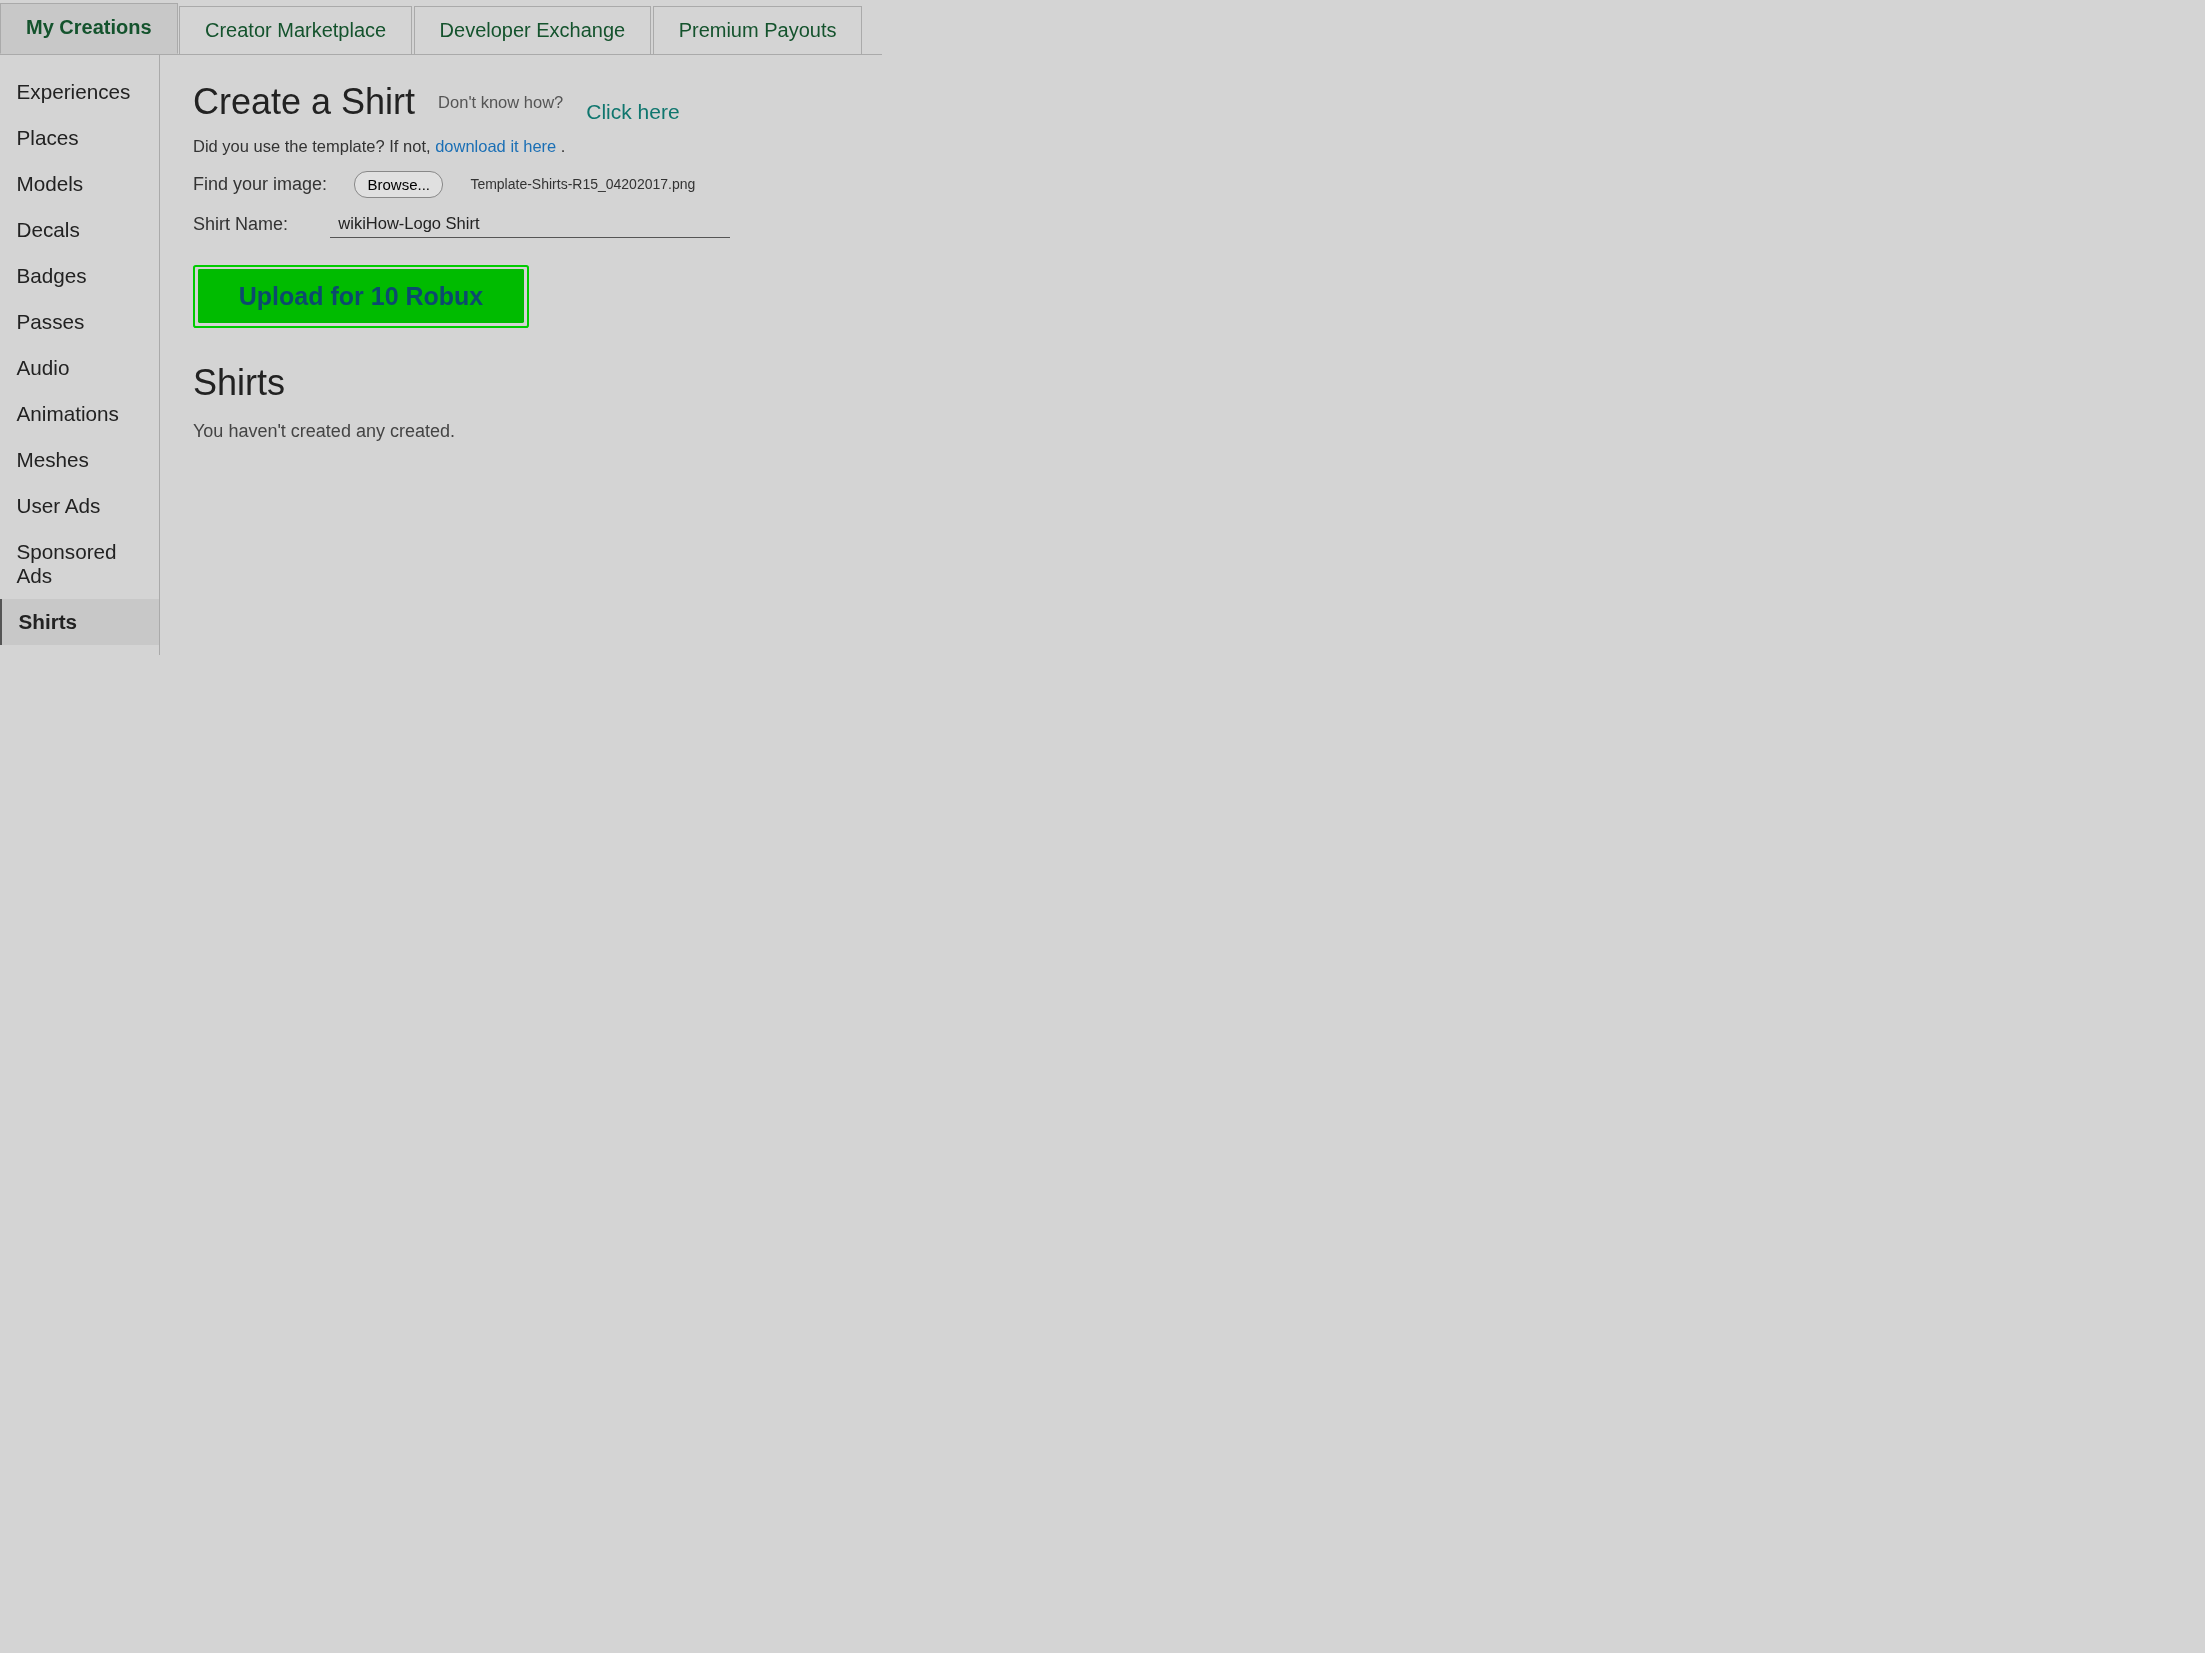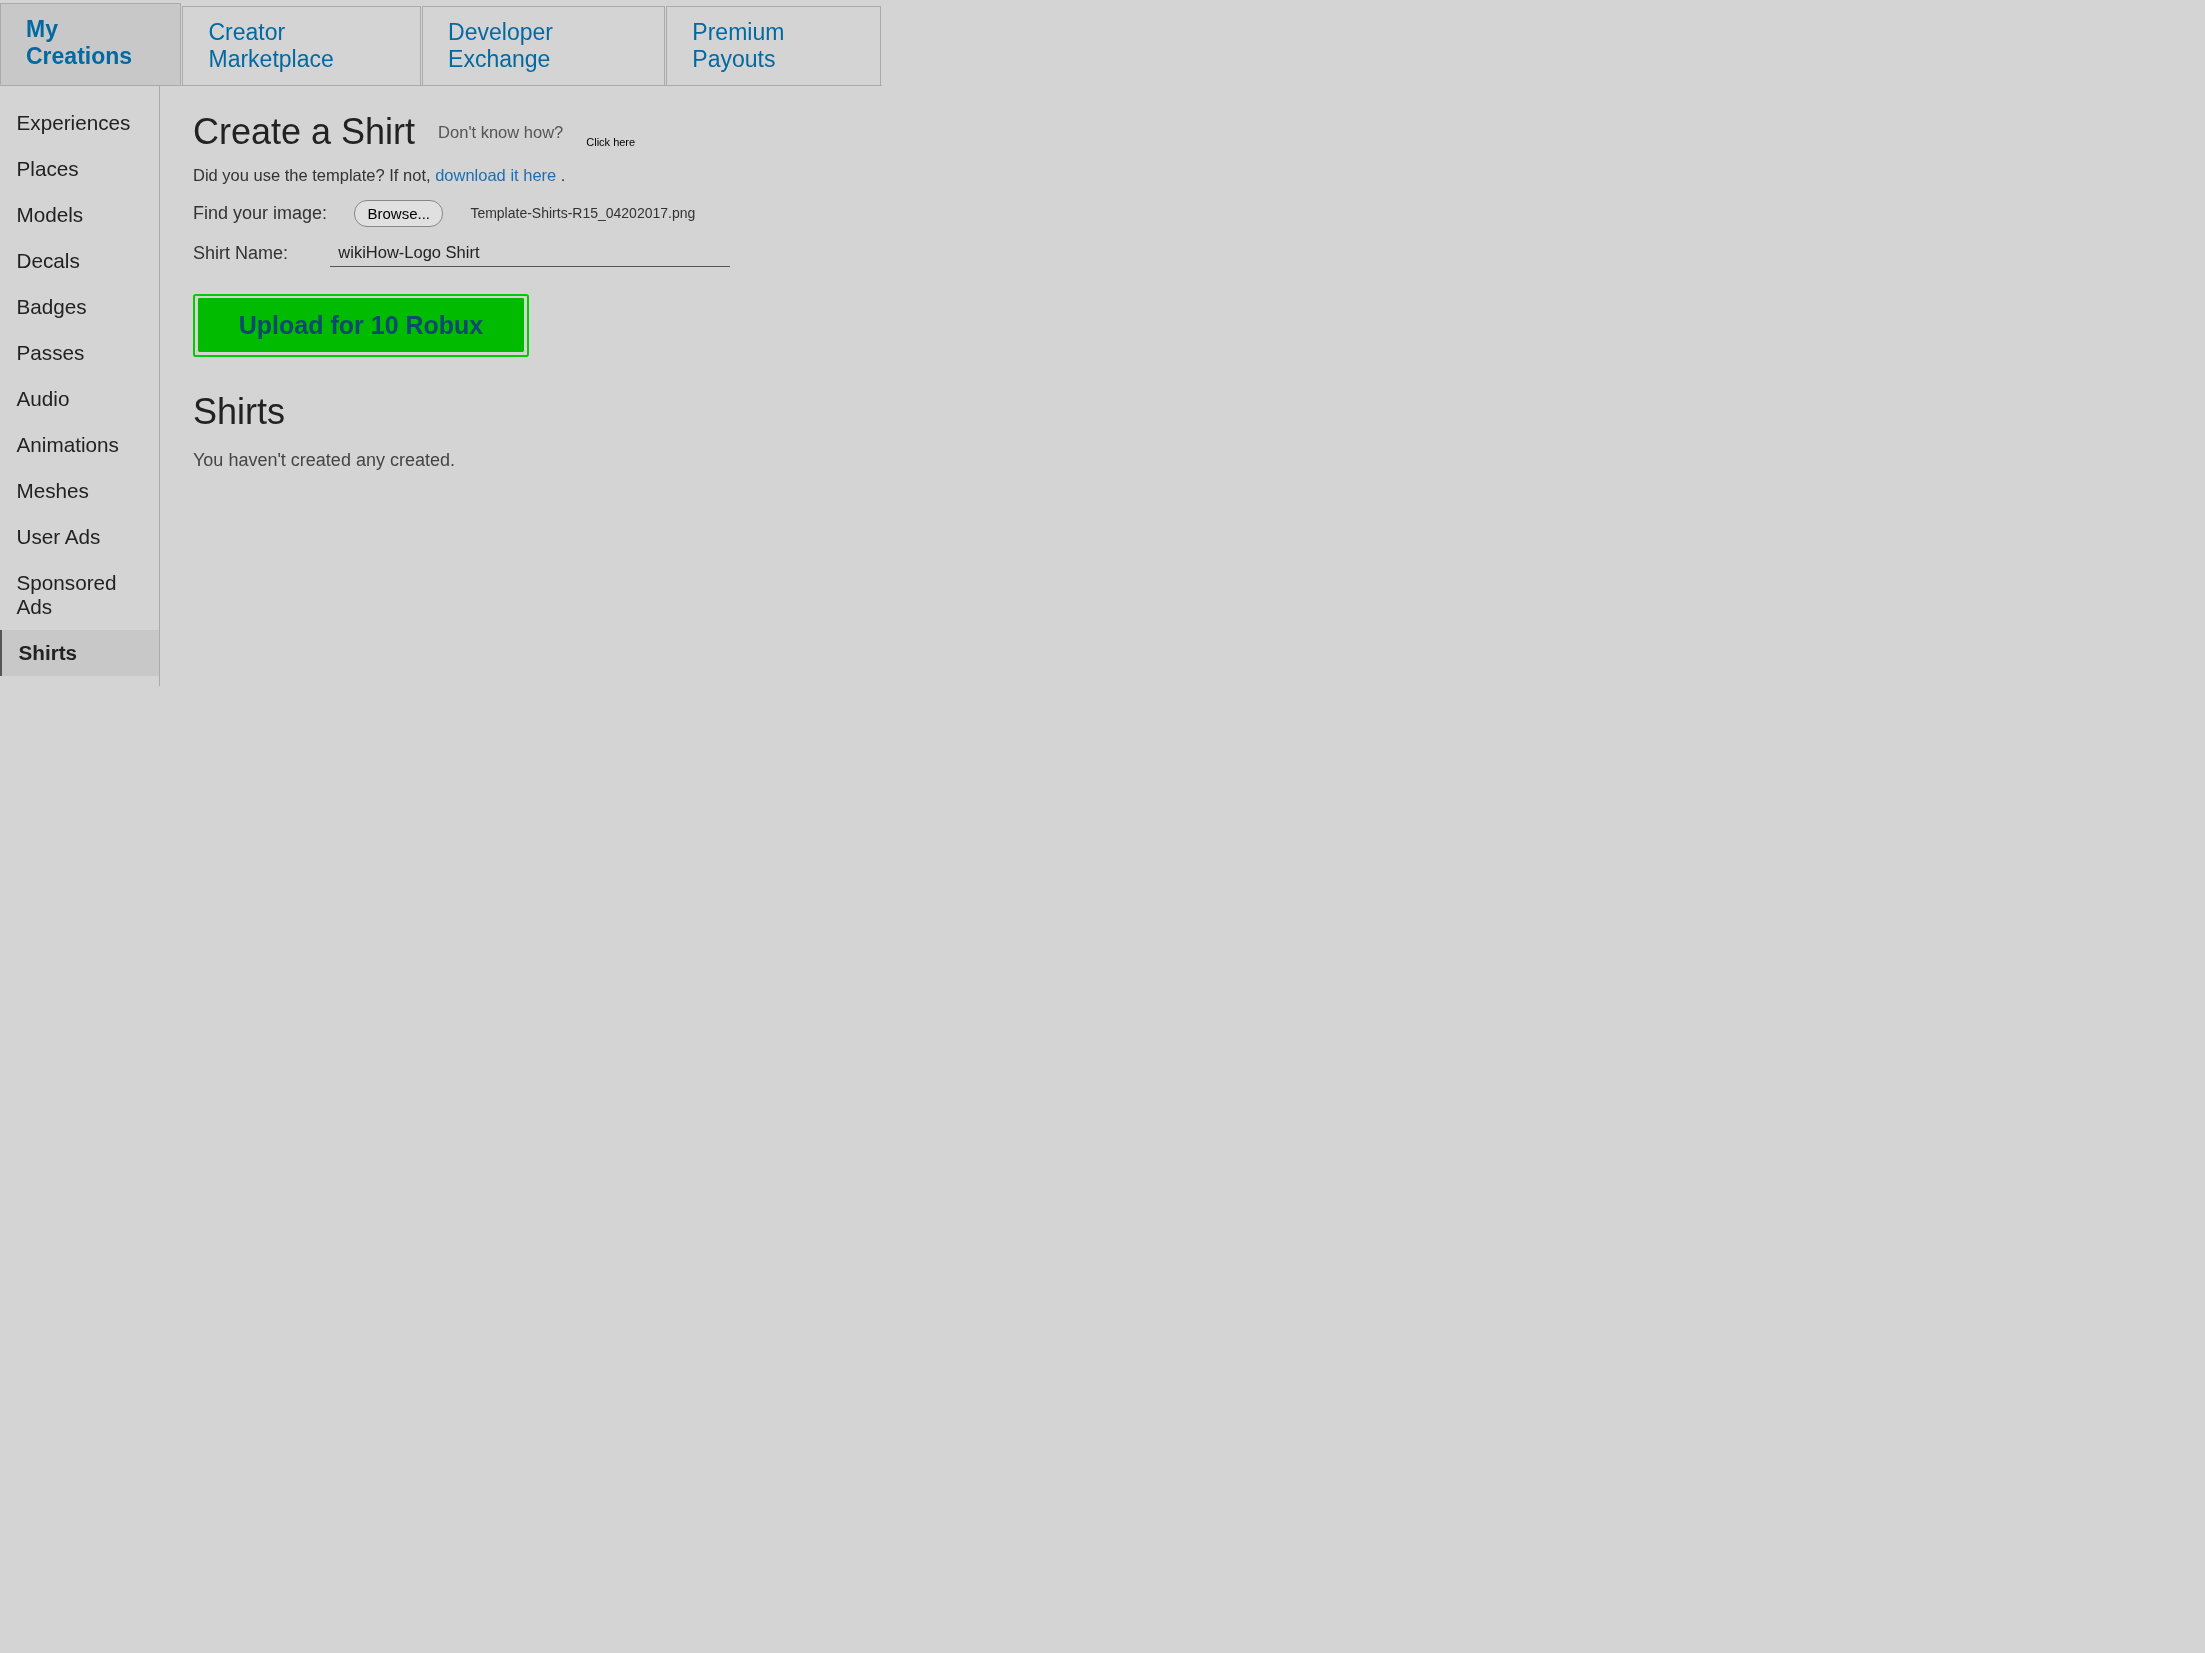--- a/index.html
+++ b/index.html
@@ -25,22 +25,22 @@
       border-bottom: 1.4px solid #aaa;
       padding-top: 0;
     }
 
     .tab {
       padding: 12.4px 25px;
       border: 1.4px solid #aaa;
       border-bottom: none;
       background-color: #d4d4d4;
       cursor: pointer;
-      font-size: 23px;
-      color: #0369a1;
+      font-size: 20px;
+      color: #14532d;
       margin-right: 1.4px;
       margin-top: 5.5px;
     }
 
     .tab.active {
       background-color: #c8c8c8;
       font-weight: bold;
       border-bottom: 1.4px solid #c8c8c8;
       margin-top: 2.8px;
     }
@@ -99,22 +99,22 @@
       font-size: 36px;
       font-weight: normal;
     }
 
     .dont-know {
       font-size: 16.5px;
       color: #555;
     }
 
     .click-here-link {
-      font-size: 11px;
-      color: #000000;
+      font-size: 21px;
+      color: #0f766e;
       text-decoration: none;
       cursor: pointer;
       margin-top: 20px;
     }
 
     .template-line {
       font-size: 16.5px;
       margin-bottom: 15px;
       color: #333;
     }

